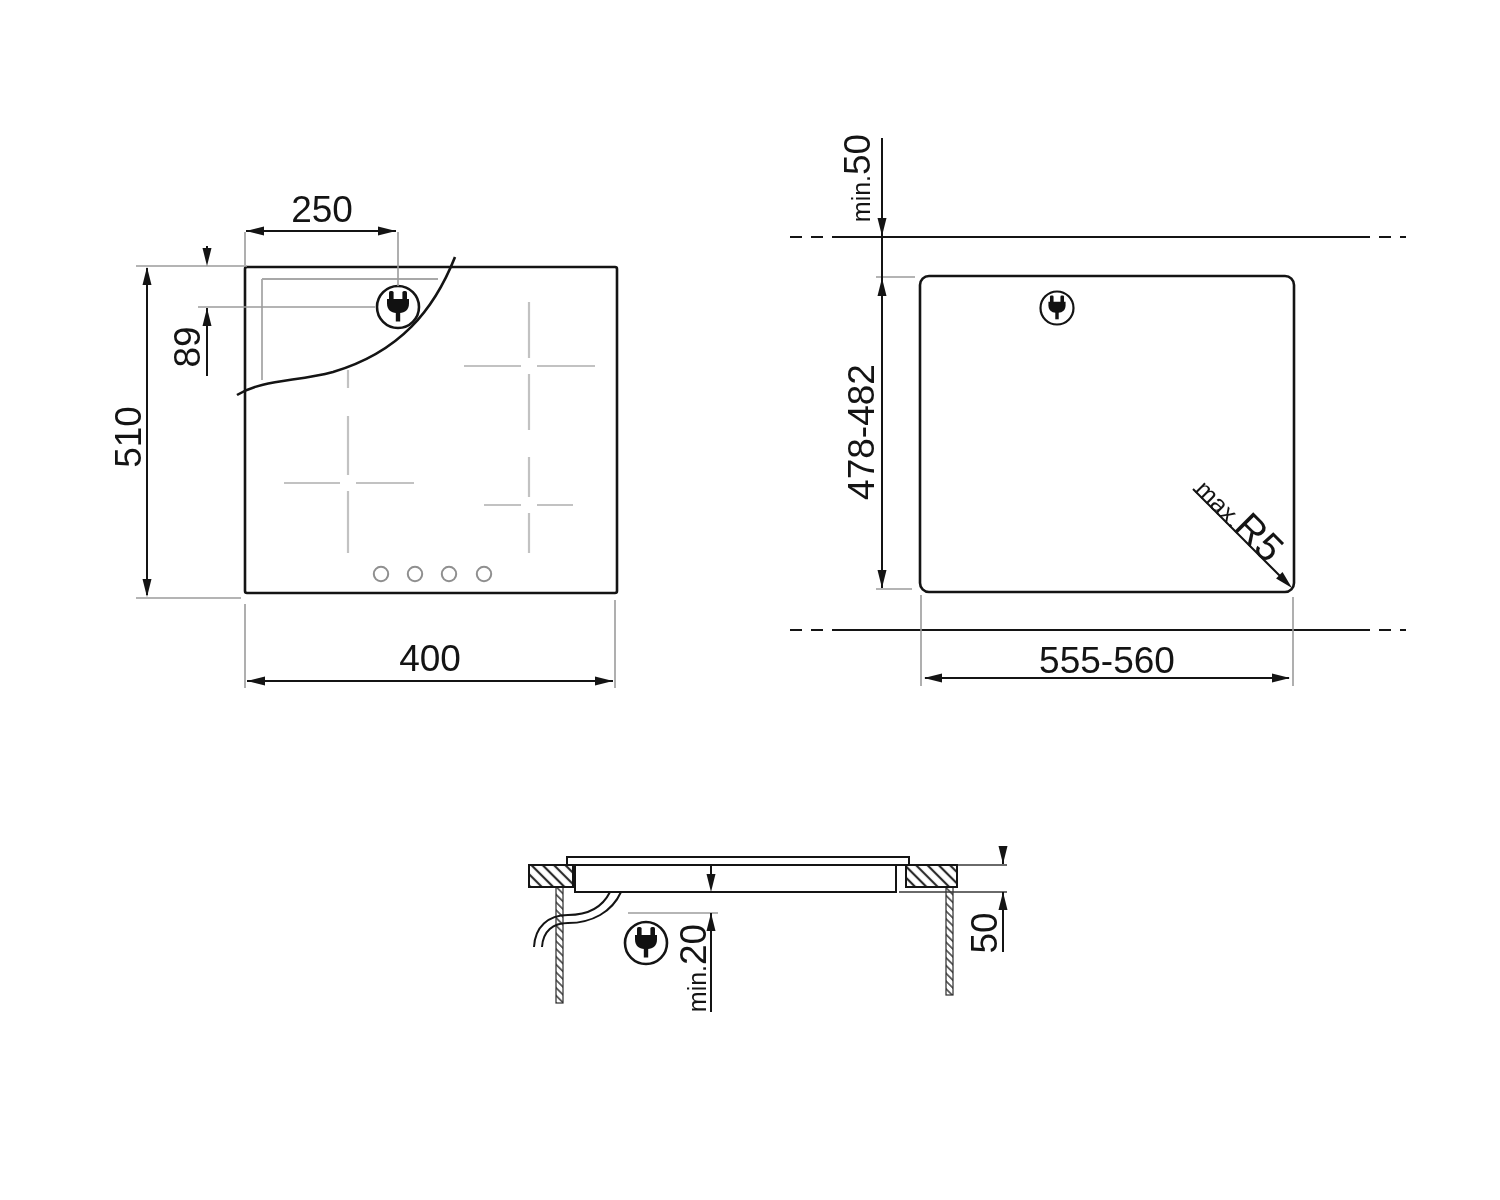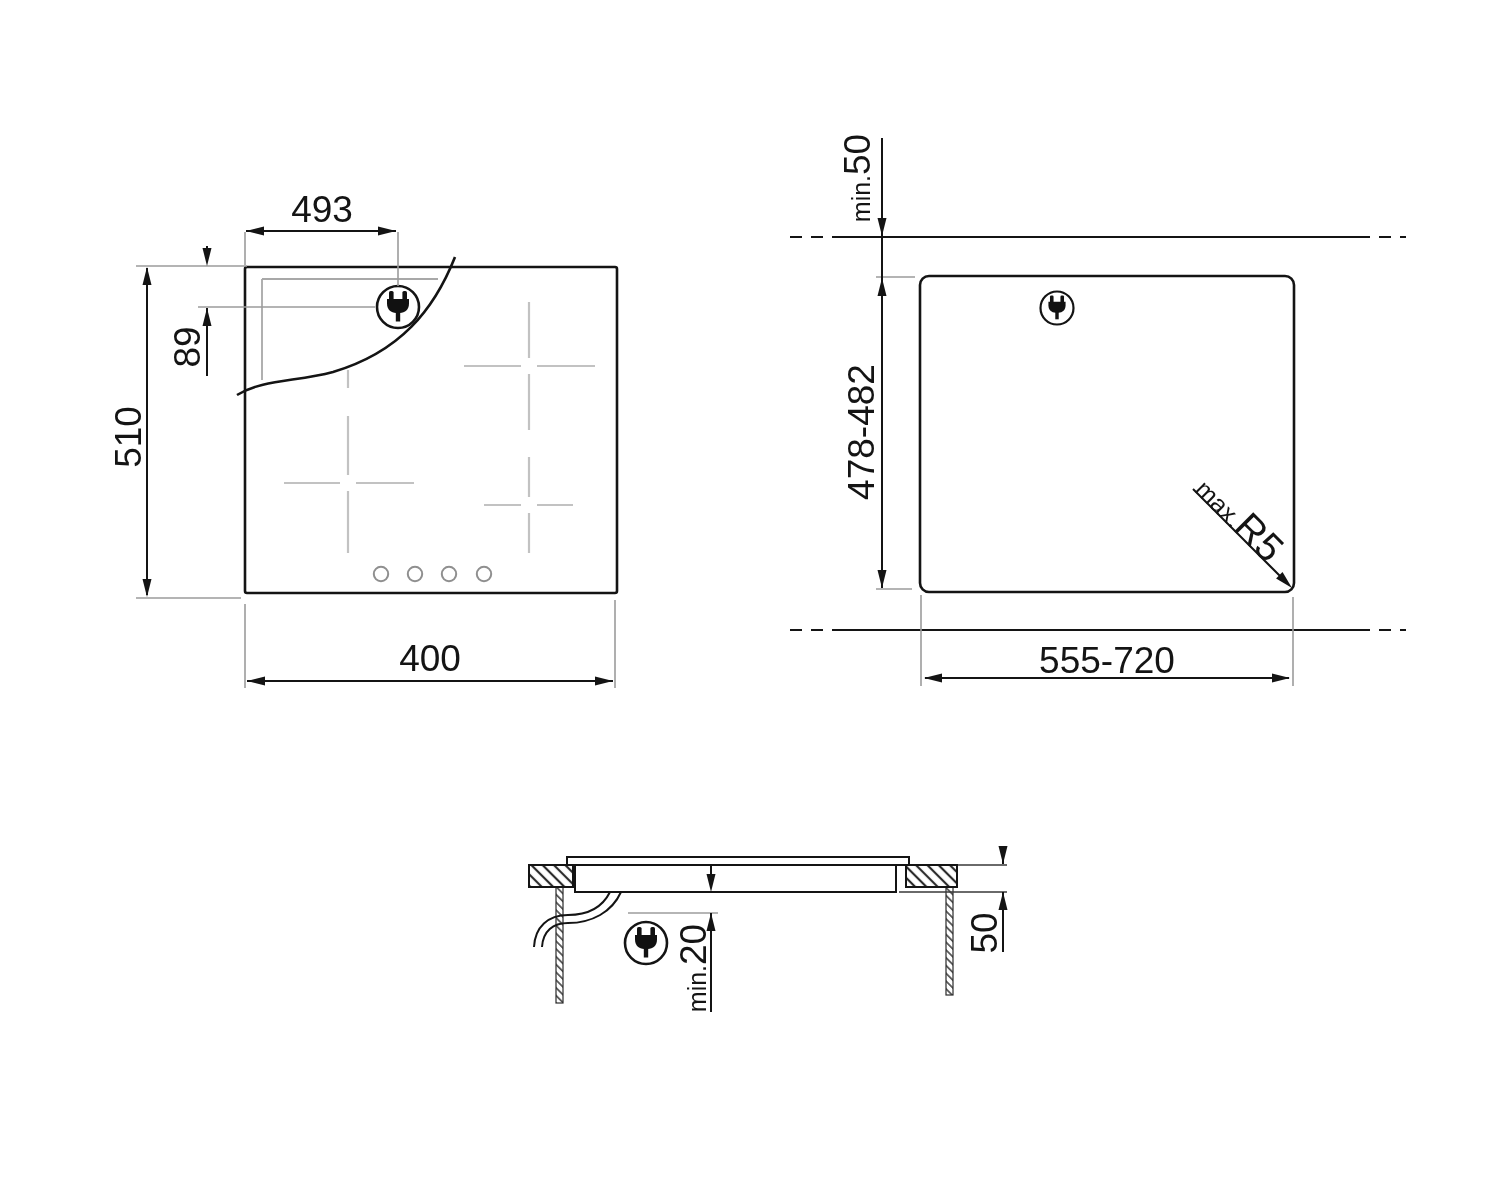--- a/index.html
+++ b/index.html
@@ -120,35 +120,35 @@
     <path fill="none" stroke="#141414" stroke-width="2" d="M711,866 V876 M711,913 V1012 M1003,849 V864 M1003,892 V952"></path>
     <g fill="#141414">
       <polygon points="711,892 706.5,874 715.5,874"></polygon>
       <polygon points="711,913 706.5,931 715.5,931"></polygon>
       <polygon points="1003,864 998.5,846 1007.5,846"></polygon>
       <polygon points="1003,892 998.5,910 1007.5,910"></polygon>
     </g>
   </g>
 </svg>
 
-  <div class="dim-label" style="left:322px;top:209px">493</div>
+  <div class="dim-label" style="left:322px;top:209px">250</div>
   <div class="dim-label rot90" style="left:187px;top:347px">89</div>
   <div class="dim-label rot90" style="left:128px;top:437px">510</div>
   <div class="dim-label" style="left:430px;top:658px">400</div>
 
   <div class="dim-label rot90" style="left:857px;top:178px">
     <span class="prefix">min.</span>
       <span>50</span>
   </div>
   <div class="dim-label rot90" style="left:861px;top:432px">478-482</div>
   <div class="dim-label rot45" style="left:1240px;top:518px">
     <span class="prefix">max.</span>
       <span class="big">R5</span>
   </div>
-  <div class="dim-label" style="left:1107px;top:660px">555-720</div>
+  <div class="dim-label" style="left:1107px;top:660px">555-560</div>
 
   <div class="dim-label rot90" style="left:693px;top:968px">
     <span class="prefix">min.</span>
       <span>20</span>
   </div>
   <div class="dim-label rot90" style="left:984px;top:933px">50</div>
 
 </div>
 
 </body></html>

